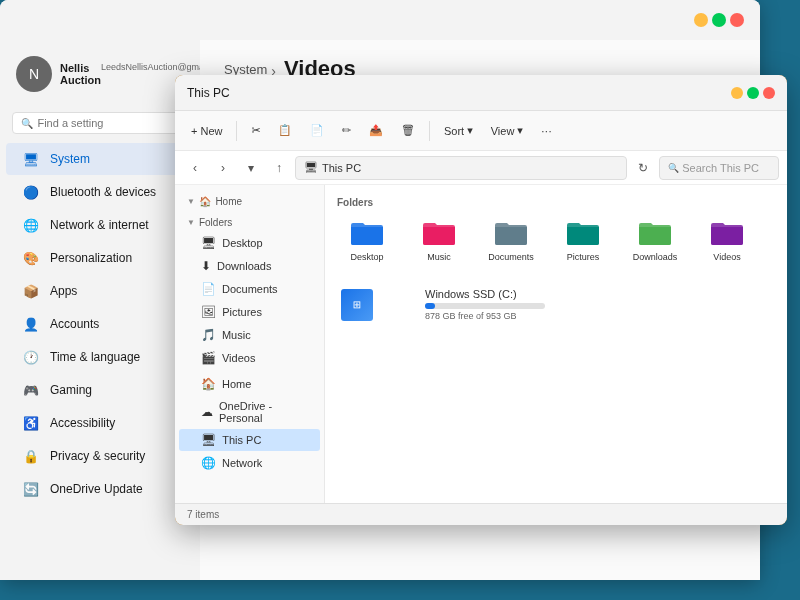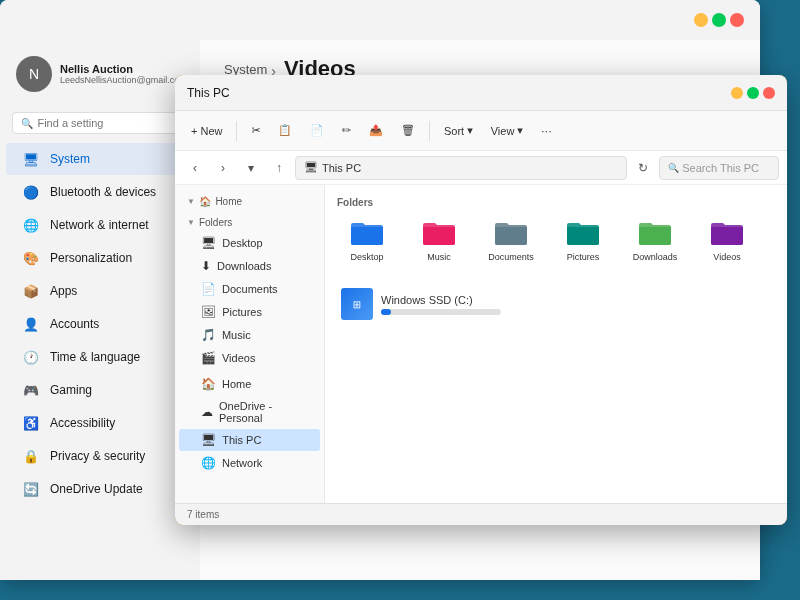--- a/index.html
+++ b/index.html
@@ -80,21 +80,21 @@
       align-items: center;
       justify-content: center;
       color: white;
       font-size: 14px;
       margin-right: 8px;
       flex-shrink: 0;
     }
 
     .user-info {
       display: flex;
-      flex-direction: column;
+      flex-direction: row;
     }
 
     .user-name {
       font-size: 11px;
       font-weight: 600;
       color: #1a1a1a;
     }
 
     .user-email {
       font-size: 9px;
@@ -468,20 +468,21 @@
       border-radius: 3px;
       display: flex;
       align-items: center;
       justify-content: center;
       color: white;
       font-size: 10px;
     }
 
     .drive-info {
       flex: 1;
+      margin-left: 44px;
     }
 
     .drive-name {
       font-size: 11px;
       color: #333;
       font-weight: 500;
     }
 
     .drive-bar-container {
       height: 6px;
@@ -821,20 +822,21 @@
       <div class="devices-section">
         <div class="drive-item">
           <div class="drive-icon">
             <span>⊞</span>
           </div>
           <div class="drive-info">
             <div class="drive-name">Windows SSD (C:)</div>
             <div class="drive-bar-container">
               <div class="drive-bar-fill" id="drive-bar" style="width: 8%;"></div>
             </div>
+            <div class="drive-space">878 GB free of 953 GB</div>
           </div>
         </div>
       </div>
     </div>
   </div>
 
   <div class="status-bar">
     <span>7 items</span>
   </div>
 </div>

